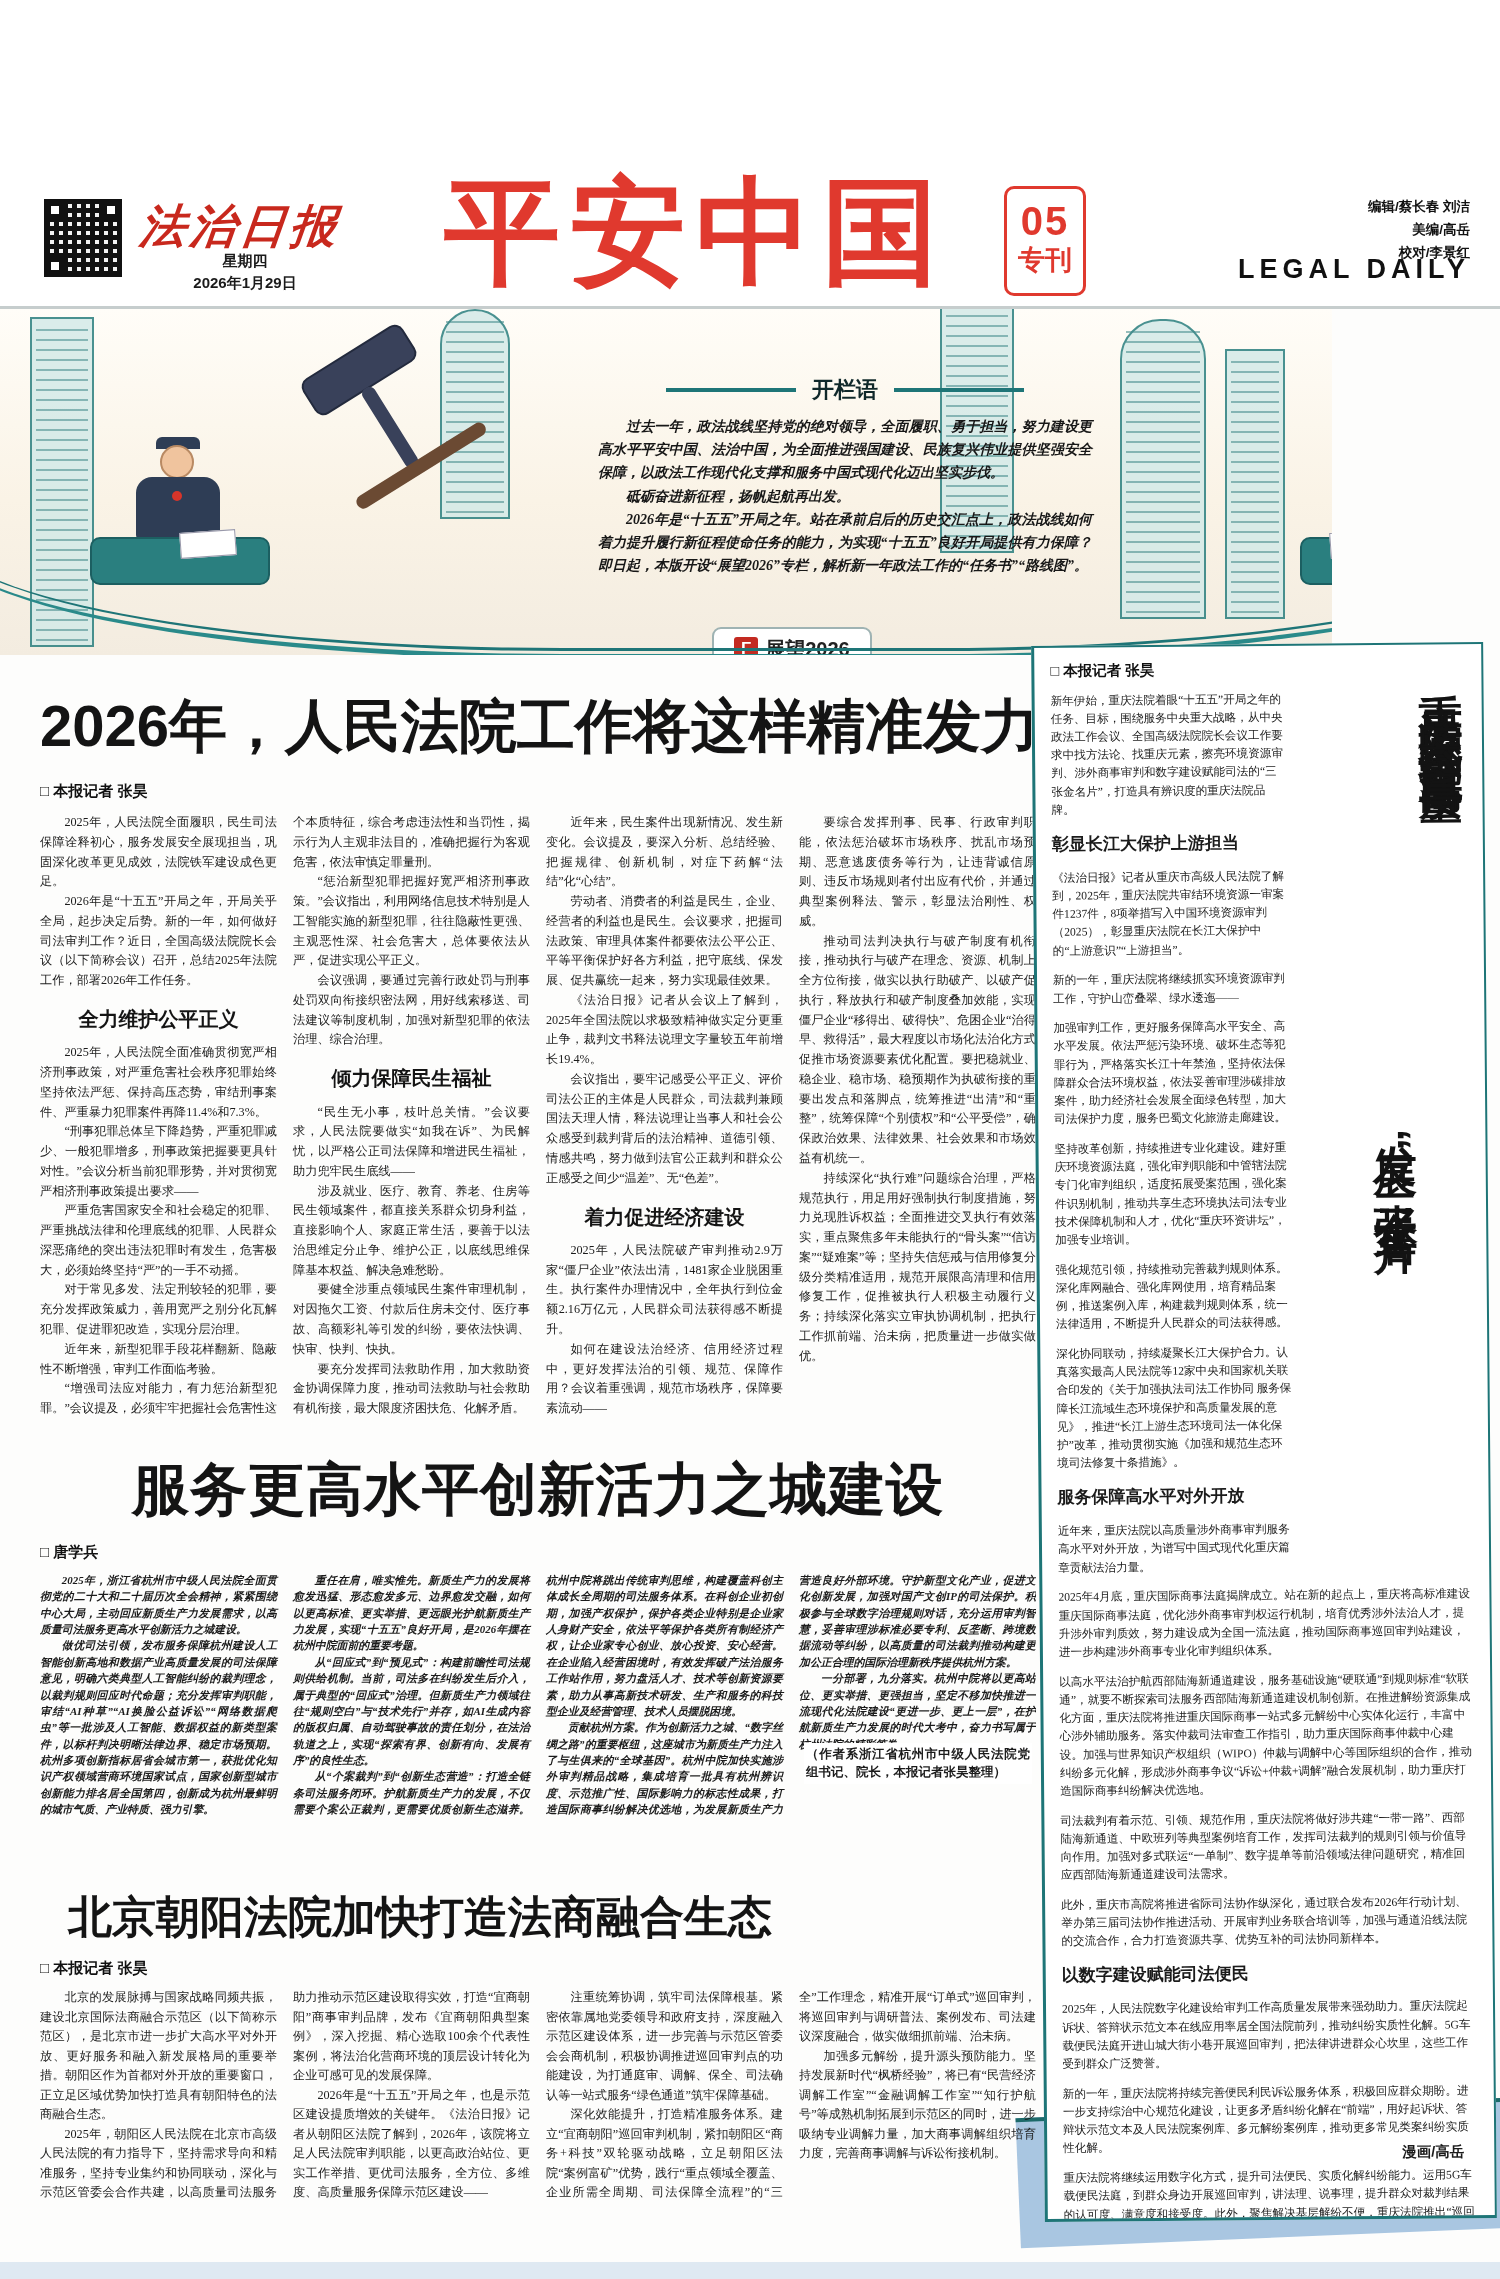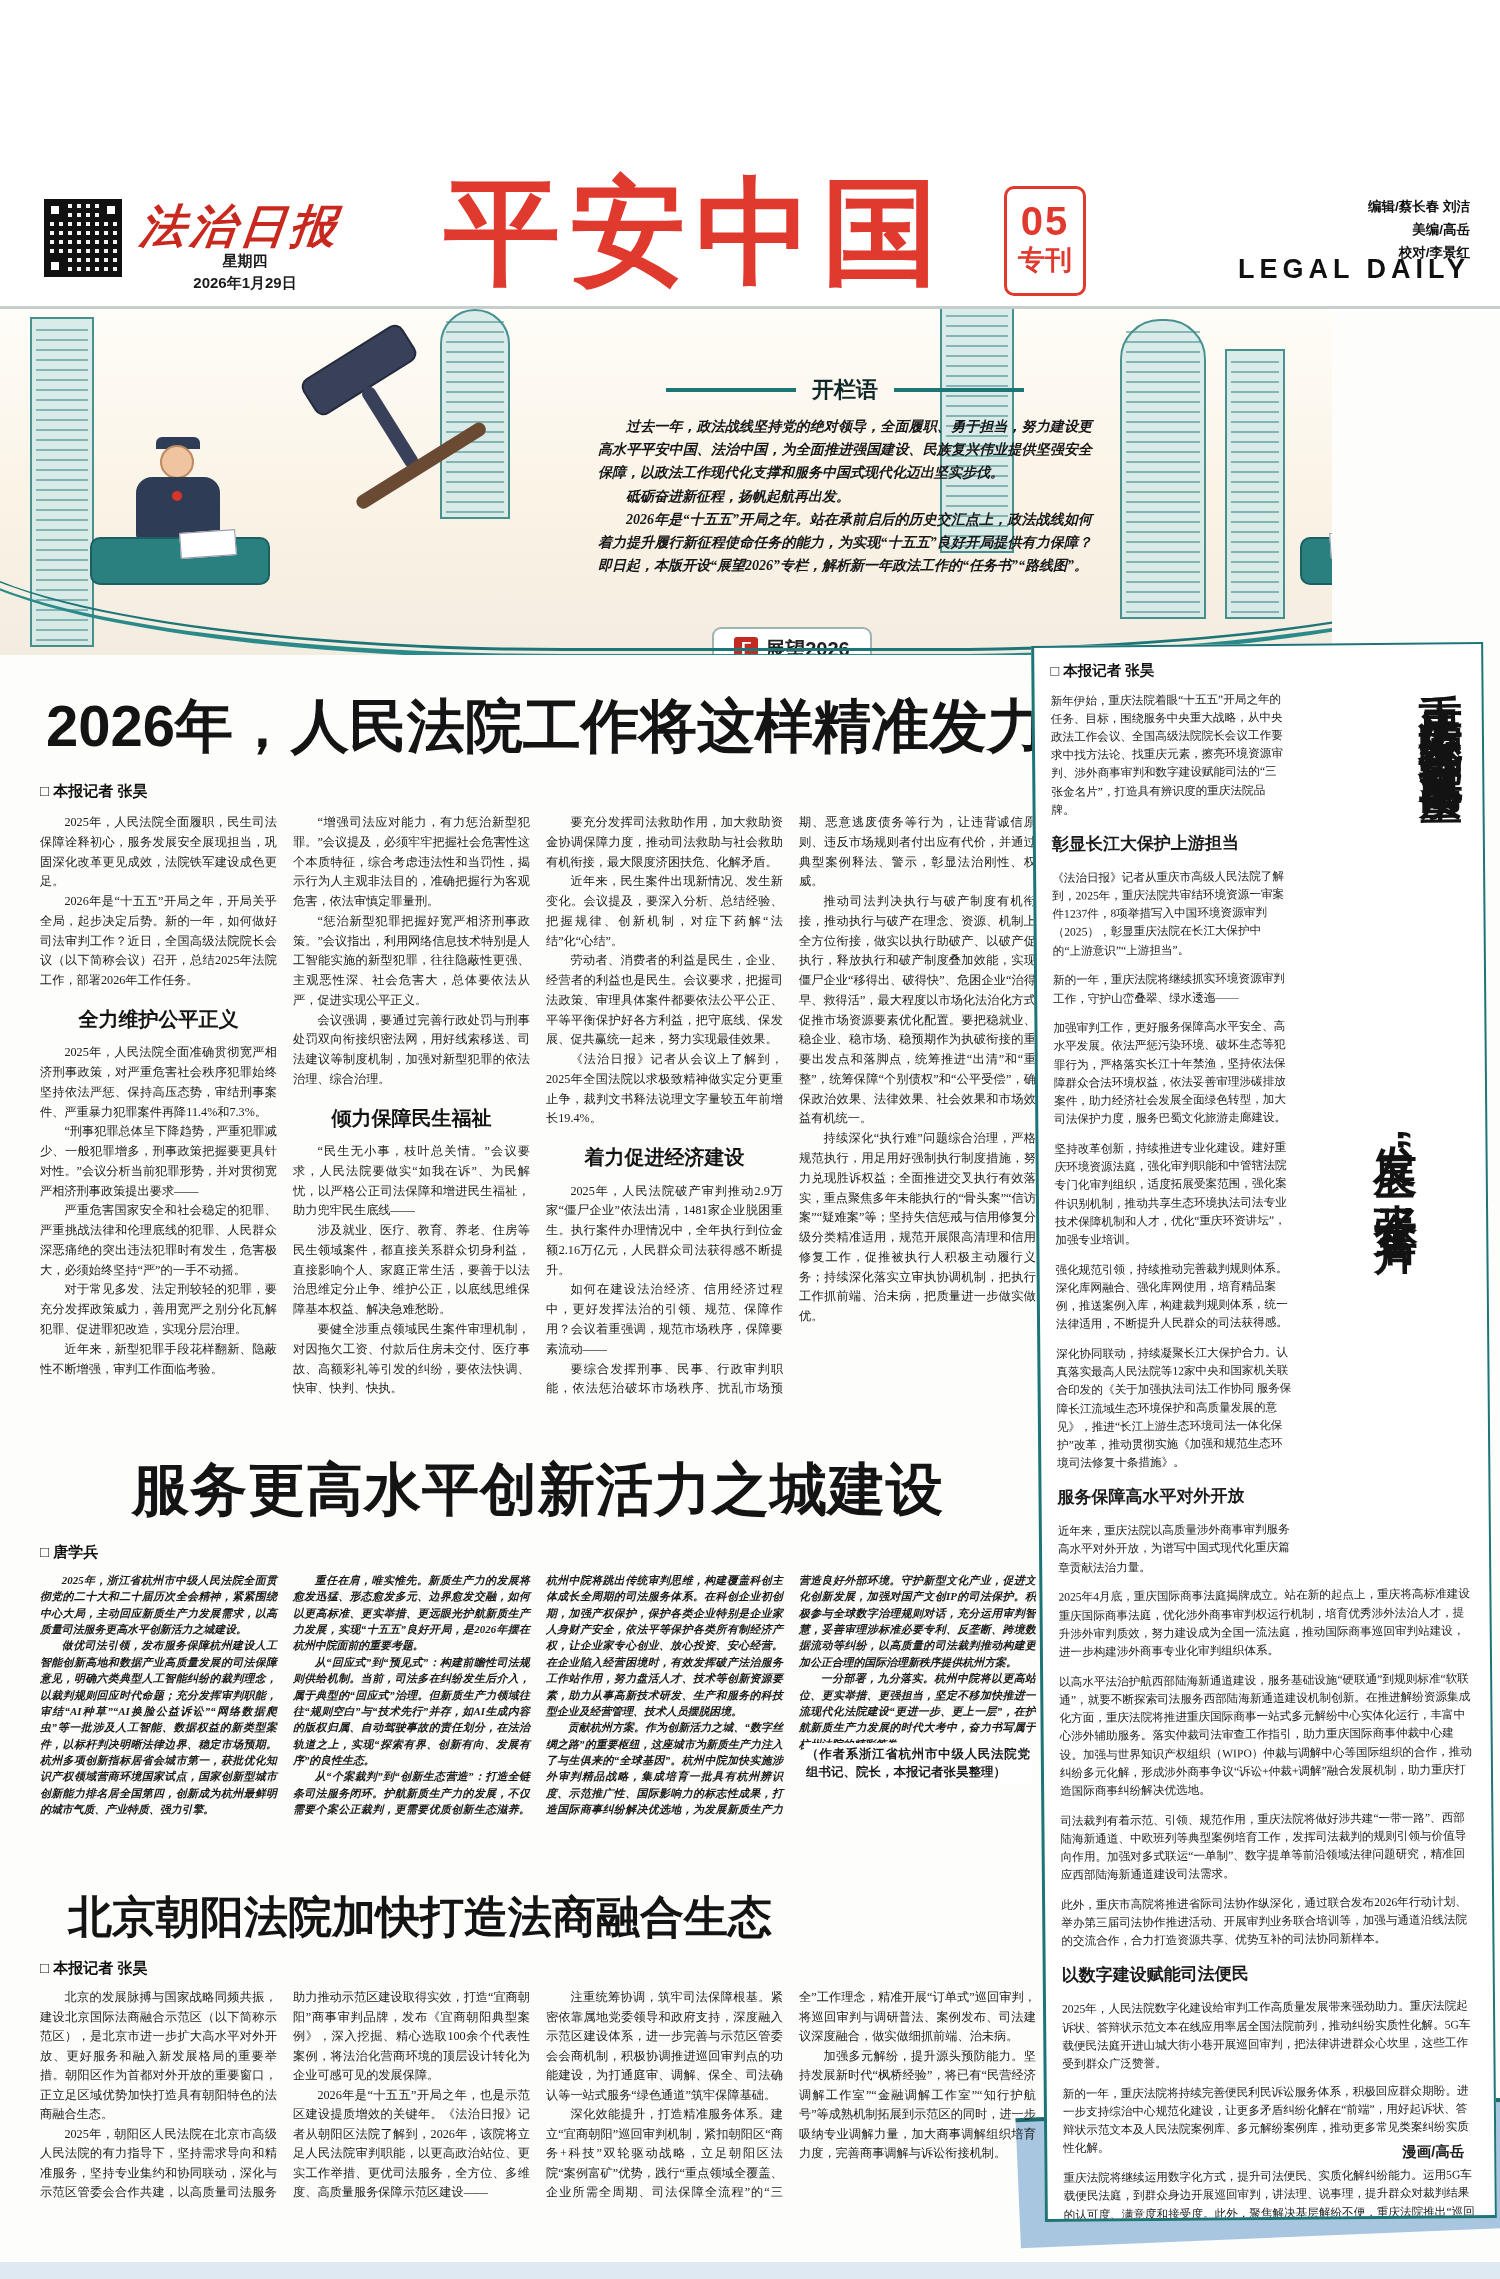--- a/index.html
+++ b/index.html
@@ -64,21 +64,21 @@
   .badge-text{font-size:20px;font-weight:700;font-family:"Liberation Sans",sans-serif;color:#222;}
   
   .headline{font-family:"Liberation Sans",sans-serif;font-weight:900;color:#141414;}
   .byline{font-family:"Liberation Sans",sans-serif;font-weight:700;font-size:15px;color:#111;}
   .cols{column-gap:16px;overflow:hidden;text-align:justify;}
   .cols p{margin:0;text-indent:2em;}
   .cols h3{font-family:"Liberation Sans",sans-serif;font-weight:900;text-align:center;color:#141414;
       margin:12px 0 8px;text-indent:0;}
   
   #a1{position:absolute;left:40px;top:688px;width:996px;}
-  #a1 .headline{font-size:58px;letter-spacing:0px;white-space:nowrap;margin-left:6px;}
+  #a1 .headline{font-size:58px;letter-spacing:0px;white-space:nowrap;}
   #a1 .byline{margin-top:16px;}
   #a1-cols{margin-top:12px;height:622px;column-count:4;font-size:12.2px;line-height:1.62;}
   #a1-cols h3{font-size:20px;}
   
   #band-blue{position:absolute;left:1018px;top:2108px;width:492px;height:130px;background:#a9c6e1;
       border-top:4px solid #1d6a6a;transform:rotate(-2.4deg);}
   #sheet{position:absolute;left:1038px;top:644px;width:452px;height:1576px;background:#fff;
       border:2px solid #1e7577;border-left-width:3px;border-bottom-width:3px;transform:rotate(-0.5deg);
       padding:14px 16px;overflow:hidden;}
   #vh{float:right;width:172px;height:912px;display:flex;flex-direction:row-reverse;justify-content:flex-start;margin-left:8px;}
@@ -210,20 +210,21 @@
         <p>“惩治新型犯罪把握好宽严相济刑事政策。”会议指出，利用网络信息技术特别是人工智能实施的新型犯罪，往往隐蔽性更强、主观恶性深、社会危害大，总体要依法从严，促进实现公平正义。</p>
         <p>会议强调，要通过完善行政处罚与刑事处罚双向衔接织密法网，用好线索移送、司法建议等制度机制，加强对新型犯罪的依法治理、综合治理。</p>
         <h3>倾力保障民生福祉</h3>
         <p>“民生无小事，枝叶总关情。”会议要求，人民法院要做实“如我在诉”、为民解忧，以严格公正司法保障和增进民生福祉，助力兜牢民生底线——</p>
         <p>涉及就业、医疗、教育、养老、住房等民生领域案件，都直接关系群众切身利益，直接影响个人、家庭正常生活，要善于以法治思维定分止争、维护公正，以底线思维保障基本权益、解决急难愁盼。</p>
         <p>要健全涉重点领域民生案件审理机制，对因拖欠工资、付款后住房未交付、医疗事故、高额彩礼等引发的纠纷，要依法快调、快审、快判、快执。</p>
         <p>要充分发挥司法救助作用，加大救助资金协调保障力度，推动司法救助与社会救助有机衔接，最大限度济困扶危、化解矛盾。</p>
         <p>近年来，民生案件出现新情况、发生新变化。会议提及，要深入分析、总结经验、把握规律、创新机制，对症下药解“法结”化“心结”。</p>
         <p>劳动者、消费者的利益是民生，企业、经营者的利益也是民生。会议要求，把握司法政策、审理具体案件都要依法公平公正、平等平衡保护好各方利益，把守底线、保发展、促共赢统一起来，努力实现最佳效果。</p>
         <p>《法治日报》记者从会议上了解到，2025年全国法院以求极致精神做实定分更重止争，裁判文书释法说理文字量较五年前增长19.4%。</p>
+        <p>会议指出，要牢记感受公平正义、评价司法公正的主体是人民群众，司法裁判兼顾国法天理人情，释法说理让当事人和社会公众感受到裁判背后的法治精神、道德引领、情感共鸣，努力做到法官公正裁判和群众公正感受之间少“温差”、无“色差”。</p>
         <h3>着力促进经济建设</h3>
         <p>2025年，人民法院破产审判推动2.9万家“僵尸企业”依法出清，1481家企业脱困重生。执行案件办理情况中，全年执行到位金额2.16万亿元，人民群众司法获得感不断提升。</p>
         <p>如何在建设法治经济、信用经济过程中，更好发挥法治的引领、规范、保障作用？会议着重强调，规范市场秩序，保障要素流动——</p>
         <p>要综合发挥刑事、民事、行政审判职能，依法惩治破坏市场秩序、扰乱市场预期、恶意逃废债务等行为，让违背诚信原则、违反市场规则者付出应有代价，并通过典型案例释法、警示，彰显法治刚性、权威。</p>
         <p>推动司法判决执行与破产制度有机衔接，推动执行与破产在理念、资源、机制上全方位衔接，做实以执行助破产、以破产促执行，释放执行和破产制度叠加效能，实现僵尸企业“移得出、破得快”、危困企业“治得早、救得活”，最大程度以市场化法治化方式促推市场资源要素优化配置。要把稳就业、稳企业、稳市场、稳预期作为执破衔接的重要出发点和落脚点，统筹推进“出清”和“重整”，统筹保障“个别债权”和“公平受偿”，确保政治效果、法律效果、社会效果和市场效益有机统一。</p>
         <p>持续深化“执行难”问题综合治理，严格规范执行，用足用好强制执行制度措施，努力兑现胜诉权益；全面推进交叉执行有效落实，重点聚焦多年未能执行的“骨头案”“信访案”“疑难案”等；坚持失信惩戒与信用修复分级分类精准适用，规范开展限高清理和信用修复工作，促推被执行人积极主动履行义务；持续深化落实立审执协调机制，把执行工作抓前端、治未病，把质量进一步做实做优。</p>
       </div>
   </div>
 
   <div id="band-blue"></div>

